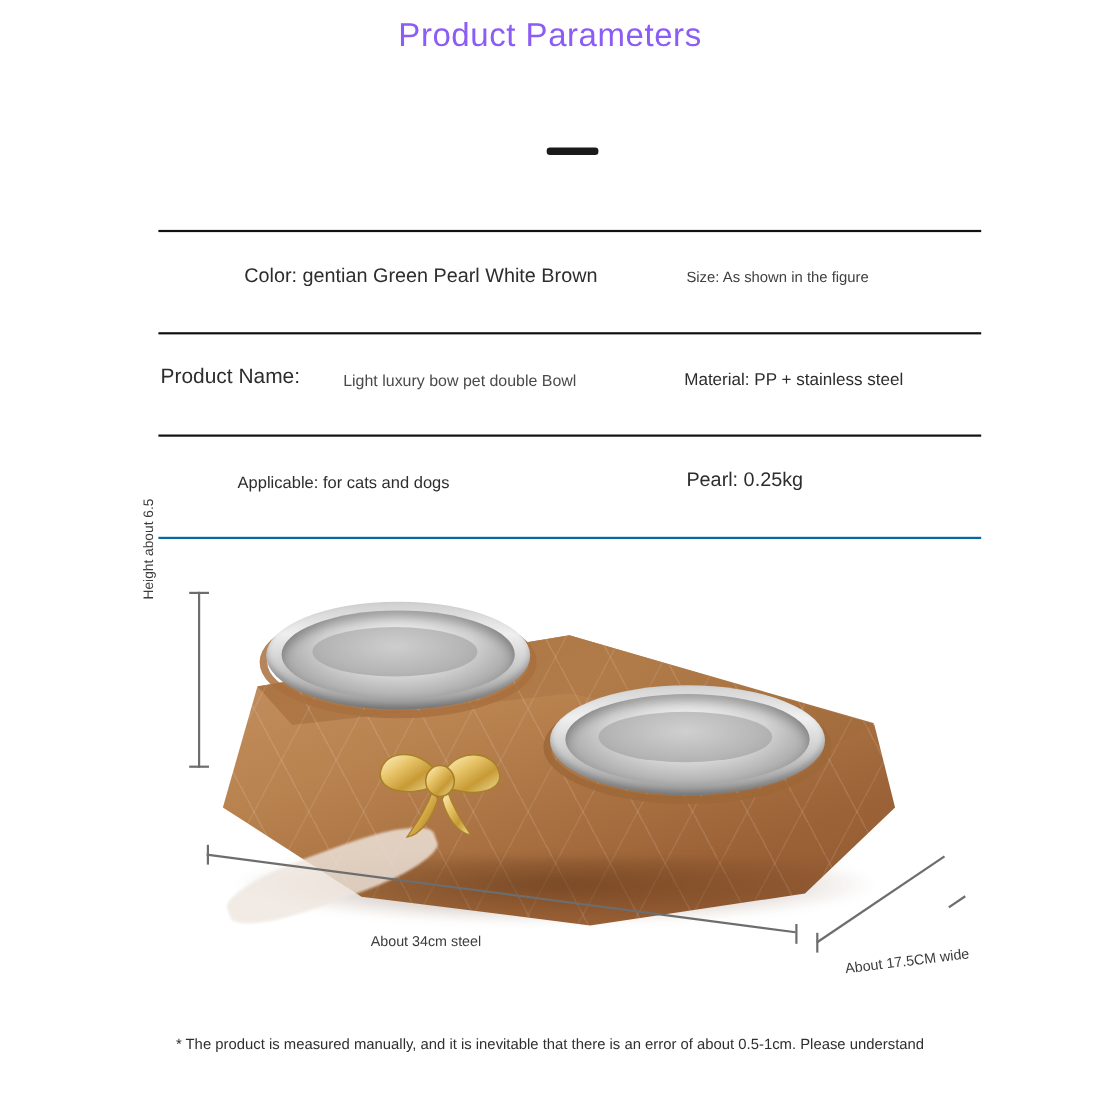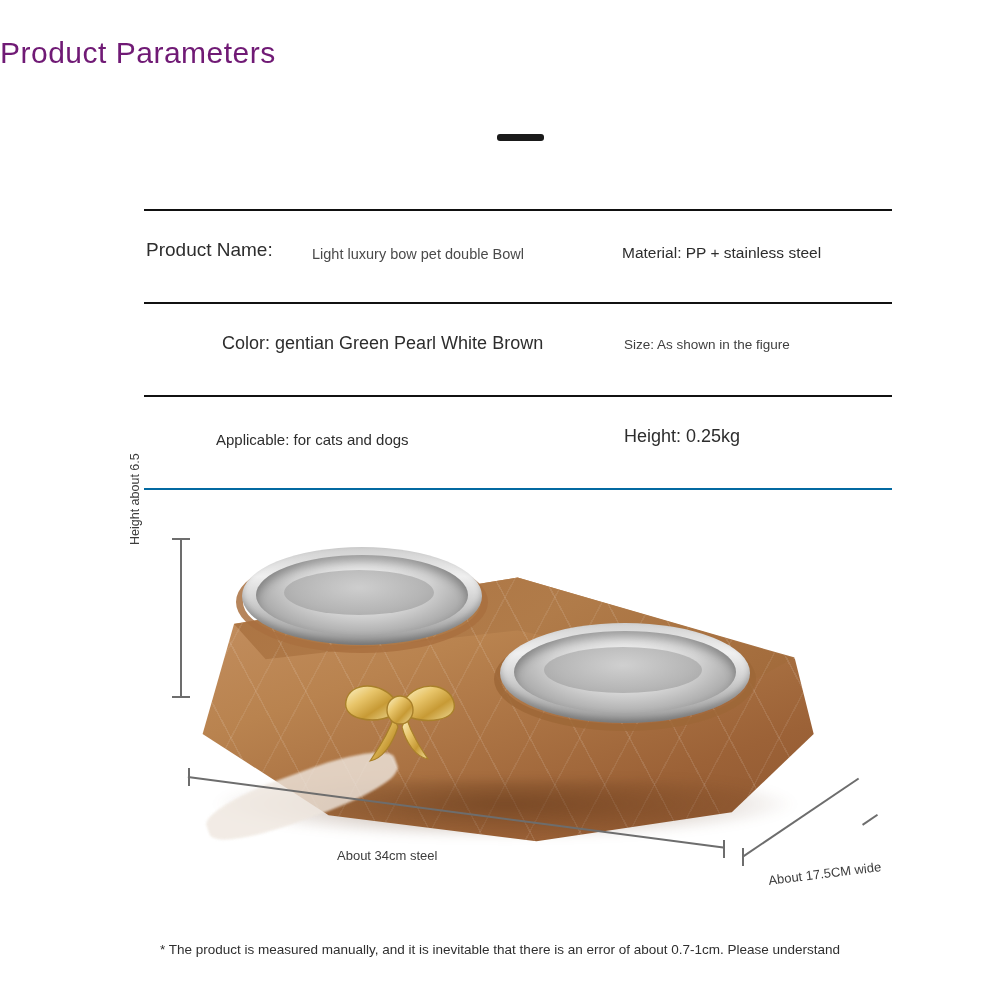--- a/index.html
+++ b/index.html
@@ -18,25 +18,26 @@
 
   .page {
     position: relative;
     width: 1000px;
     height: 1000px;
   }
 
   
   .title {
     position: absolute;
-    top: 36px;
+    top: 16px;
     left: 0;
     width: 1000px;
+    text-align: center;
     font-size: 30px;
-    color: #701a75;
+    color: #8b5cf6;
     letter-spacing: 0.5px;
   }
 
   .title-dash {
     position: absolute;
     top: 134px;
     left: 497px;
     width: 47px;
     height: 7px;
     background: #1a1a1a;
@@ -305,33 +306,33 @@
 <body>
 
 <div class="page">
 
   <div class="title">Product Parameters</div>
   <div class="title-dash"></div>
 
   <div class="spec-table">
 
     <div class="spec-row">
+      <div class="cell r2-left">Color: gentian Green Pearl White Brown</div>
+      <div class="cell r2-right">Size: As shown in the figure</div>
+    </div>
+
+    <div class="spec-row">
       <div class="cell r1-label">Product Name:</div>
       <div class="cell r1-value">Light luxury bow pet double Bowl</div>
       <div class="cell r1-right">Material: PP + stainless steel</div>
     </div>
 
-    <div class="spec-row">
-      <div class="cell r2-left">Color: gentian Green Pearl White Brown</div>
-      <div class="cell r2-right">Size: As shown in the figure</div>
-    </div>
-
     <div class="spec-row last">
       <div class="cell r3-left">Applicable: for cats and dogs</div>
-      <div class="cell r3-right">Height: 0.25kg</div>
+      <div class="cell r3-right">Pearl: 0.25kg</div>
     </div>
 
   </div>
 
   <div class="product-area">
 
     <div class="bowl-wrap">
       <div class="body-main"></div>
       <div class="body-top"></div>
       <div class="quilt"></div>
@@ -376,15 +377,15 @@
     <div class="dim-line" style="left:742px; top:356px; width:140px; height:2px; transform:rotate(-34deg); transform-origin:left top;"></div>
     <div class="dim-line" style="left:742px; top:348px; width:2px; height:18px;"></div>
     <div class="dim-line" style="left:862px; top:324px; width:18px; height:2px; transform:rotate(-34deg); transform-origin:left top;"></div>
 
     <div class="dim-text" style="left:337px; top:348px;">About 34cm steel</div>
     <div class="dim-text" style="left:768px; top:366px; transform:rotate(-7deg);">About 17.5CM wide</div>
   </div>
 
   <div class="height-label">Height about 6.5</div>
 
-  <div class="footnote">* The product is measured manually, and it is inevitable that there is an error of about 0.7-1cm. Please understand</div>
+  <div class="footnote">* The product is measured manually, and it is inevitable that there is an error of about 0.5-1cm. Please understand</div>
 
 </div>
 
 </body></html>

